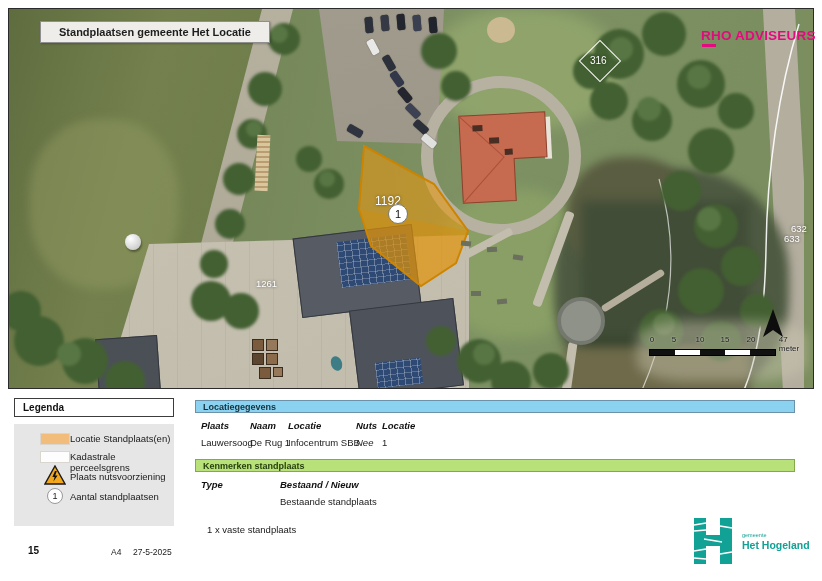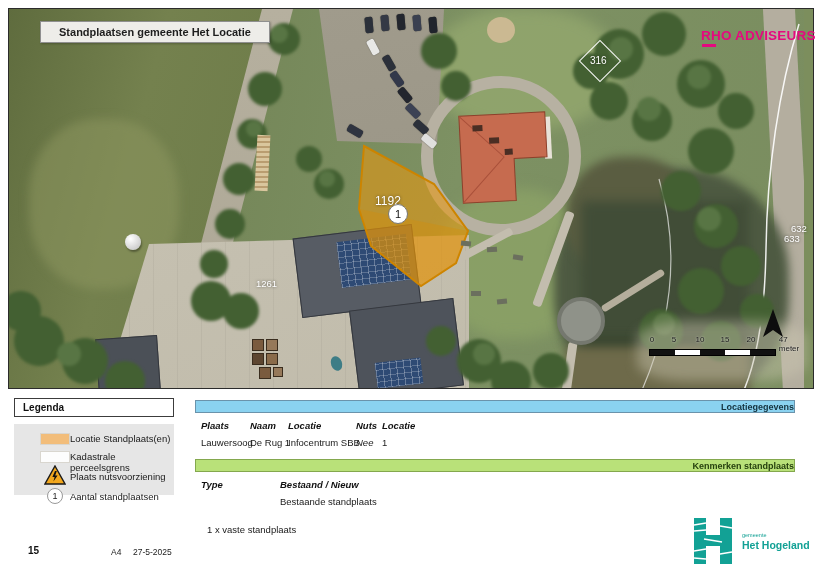--- a/index.html
+++ b/index.html
@@ -89,31 +89,31 @@
   #title-box { left:40px; top:21px; width:230px; height:22px; background:#eeede9;
       border:1px solid #8f8f8f; display:flex; align-items:center; justify-content:center;
       font-size:11px; font-weight:700; color:#1e1e1e; box-shadow:1px 1px 2px rgba(0,0,0,.25); }
   #brand { left:701px; top:28px; color:#e5097f; font-weight:700; font-size:13.5px; letter-spacing:.2px; }
   #brand-dash { left:702px; top:44px; width:14px; height:3px; background:#e5097f; }
 
   
   #legend-title { left:14px; top:398px; width:160px; height:19px; background:#fff;
       border:1px solid #3c3c3c; font-size:10px; font-weight:700; color:#111;
       display:flex; align-items:center; padding-left:8px; }
-  #legend-panel { left:14px; top:424px; width:160px; height:71px; background:#e6e6e6; }
+  #legend-panel { left:14px; top:424px; width:160px; height:102px; background:#e6e6e6; }
   .leg-row { position:absolute; left:0; width:160px; height:16px; }
   .leg-label { position:absolute; left:56px; top:1px; font-size:9.5px; color:#1a1a1a; }
   .swatch { position:absolute; left:26px; top:1px; width:30px; height:12px; border:1px solid #d9d6cf; }
   .leg-circle { position:absolute; left:33px; top:-2px; width:16px; height:16px; border-radius:50%;
       background:#fff; border:1px solid #999; font-size:9px; color:#222;
       display:flex; align-items:center; justify-content:center; }
 
   
   .secbar { position:absolute; left:195px; width:600px; height:13px; font-size:9px; font-weight:700;
-      display:flex; align-items:center; padding-left:7px;justify-content:flex-end; }
+      display:flex; align-items:center; padding-left:7px; }
   #bar-loc { top:400px; background:#8ad2f0; border:1px solid #6a93ab; color:#14323e; }
   #bar-ken { top:459px; background:#b9e179; border:1px solid #84a84e; color:#26400e; }
   .th { position:absolute; font-size:9.5px; font-weight:700; font-style:italic; color:#111; white-space:nowrap; }
   .td { position:absolute; font-size:9.5px; color:#1a1a1a; white-space:nowrap; }
 
   
   #footer-num { left:28px; top:545px; font-size:10px; font-weight:700; color:#111; }
   #footer-format { left:111px; top:547px; font-size:8.5px; color:#222; }
   #footer-date { left:133px; top:547px; font-size:8.5px; color:#222; }
 

